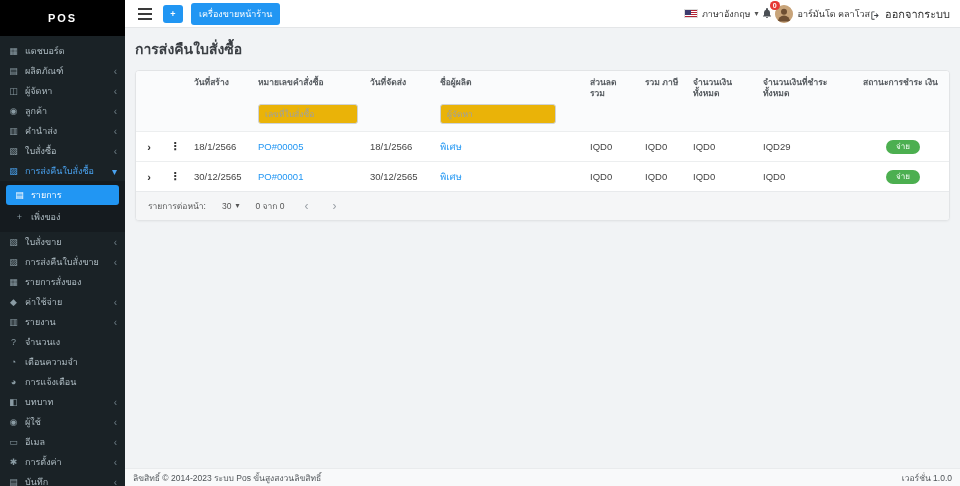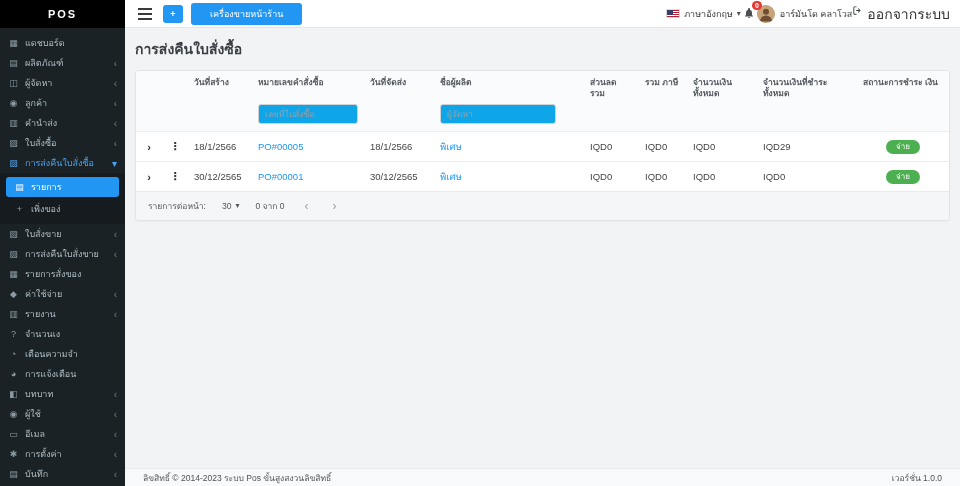--- a/index.html
+++ b/index.html
@@ -2,77 +2,77 @@
 <html lang="th"><head>
 <meta charset="utf-8">
 <style>
   *{box-sizing:border-box;margin:0;padding:0}
   html,body{width:960px;height:486px}
   body{font-family:"Liberation Sans","DejaVu Sans",sans-serif;font-size:10px;color:#333;overflow:hidden;background:#f1f3f5}
   .app{display:flex;width:960px;height:486px}
 
   
   .sidebar{width:125px;background:#1a2226;flex-shrink:0;display:flex;flex-direction:column}
-  .logo{height:28px;background:#000;display:flex;align-items:center;justify-content:center;color:#fff;font-weight:bold;font-size:11px;letter-spacing:2px}
+  .logo{height:36px;background:#000;display:flex;align-items:center;justify-content:center;color:#fff;font-weight:bold;font-size:11px;letter-spacing:2px}
   .nav{flex:1;overflow:hidden;padding-top:5px}
   .nav-item{display:flex;align-items:center;gap:6px;padding:0 8px;height:20px;cursor:pointer;color:#b0bec5;font-size:9px;white-space:nowrap}
   .nav-item .ico{width:11px;text-align:center;font-size:9px;color:#8a9ba3;flex-shrink:0}
   .nav-item .lbl{flex:1;overflow:hidden;text-overflow:ellipsis}
   .nav-item .chev{color:#6e7f87;font-size:10px;flex-shrink:0}
   .nav-item.active{color:#4aa3f0}
   .nav-item.active .ico,.nav-item.active .chev{color:#4aa3f0}
   .submenu{background:#151b1f;padding:2px 0 3px}
   .sub-item{display:flex;align-items:center;gap:6px;margin:2px 6px;padding:3px 8px;border-radius:3px;font-size:9px;color:#b0bec5;cursor:pointer;white-space:nowrap}
   .sub-item .ico{width:11px;text-align:center;color:#8a9ba3}
   .sub-item.active{background:#2196f3;color:#fff}
   .sub-item.active .ico{color:#fff}
 
   
   .maincol{flex:1;display:flex;flex-direction:column;min-width:0}
   .navbar{height:28px;background:#fff;border-bottom:1px solid #e4e6e8;display:flex;align-items:center;padding:0 10px;gap:8px;flex-shrink:0}
   .burger{display:inline-flex;flex-direction:column;gap:3px;padding:3px;cursor:pointer}
   .burger i{display:block;width:14px;height:2px;background:#3a3a3a}
-  .btn-blue{background:#2196f3;color:#fff;border:none;border-radius:3px;font-size:9px;padding:4px 19px;cursor:pointer;font-family:inherit}
+  .btn-blue{background:#2196f3;color:#fff;border:none;border-radius:3px;font-size:9px;padding:4px 8px;cursor:pointer;font-family:inherit}
   .btn-sq{width:20px;padding:4px 0;text-align:center;font-weight:bold}
   .nav-right{margin-left:auto;display:flex;align-items:center;}
   .lang{display:flex;align-items:center;gap:4px;font-size:9px;color:#333;cursor:pointer}
   .flag{width:14px;height:9px;background:repeating-linear-gradient(#b22234 0 1px,#fff 1px 2px);position:relative;display:inline-block;border:0.5px solid #ddd}
   .flag::after{content:"";position:absolute;left:0;top:0;width:6px;height:5px;background:#3c3b6e}
   .caret{font-size:8px;color:#555}
   .bell-wrap{position:relative;cursor:pointer;padding:2px}
   .badge-red{position:absolute;top:-4px;right:-5px;background:#e53935;color:#fff;border-radius:8px;font-size:7px;line-height:9px;padding:0 3px;font-weight:bold}
   .userbox{display:flex;align-items:center;gap:5px;font-size:9px;cursor:pointer}
   .avatar{width:18px;height:18px;border-radius:50%;overflow:hidden;background:#d7b894;display:inline-flex;align-items:center;justify-content:center;flex-shrink:0}
-  .logout{display:flex;align-items:flex-start;gap:4px;font-size:14px;color:#333;cursor:pointer}
+  .logout{display:flex;align-items:flex-end;gap:4px;font-size:11px;color:#333;cursor:pointer}
 
   
   .content{flex:1;padding:8px 10px;overflow:hidden}
   .page-head{display:flex;align-items:center;justify-content:space-between;margin:2px 0 10px}
   .page-title{font-size:14px;font-weight:bold;color:#3b3f44}
   .card{background:#fff;border:1px solid #e2e4e6;border-radius:4px;overflow:hidden;box-shadow:0 1px 2px rgba(0,0,0,.04)}
   table{width:100%;border-collapse:collapse;table-layout:fixed}
   thead{background:#fafbfc}
   th{font-size:8.5px;color:#54595e;font-weight:bold;padding:6px 6px 2px;text-align:left;vertical-align:top;line-height:1.25}
   th.c{text-align:left}
   .filter-row td{padding:4px 6px 7px}
-  .filter-input{width:100%;border:1px solid #cfd3d7;border-radius:3px;padding:4px 6px;font-size:8.5px;color:#333;background:#0ea5e9;font-family:inherit}
+  .filter-input{width:100%;border:1px solid #cfd3d7;border-radius:3px;padding:4px 6px;font-size:8.5px;color:#333;background:#eab308;font-family:inherit}
   .filter-input::placeholder{color:#9aa0a6}
   tbody td{padding:7px 6px;font-size:9.5px;border-top:1px solid #eceeef;color:#444;overflow:hidden;white-space:nowrap}
   td.c{text-align:center}
   .expand{font-weight:bold;color:#333;cursor:pointer;font-size:11px}
   .dots{font-weight:bold;color:#333;cursor:pointer;font-size:11px;letter-spacing:0}
   a.link{color:#2196f3;text-decoration:none;cursor:pointer}
   .badge-paid{display:inline-block;background:#4caf50;color:#fff;border-radius:9px;padding:2px 10px;font-size:8px;line-height:1.2}
   .pagination{display:flex;align-items:center;gap:16px;background:#f5f6f7;border-top:1px solid #e8eaec;padding:7px 12px;font-size:8.5px;color:#555}
   .per-page{display:inline-flex;align-items:center;gap:4px;cursor:pointer;border-bottom:1px solid transparent}
   .pg-btn{color:#9aa0a6;font-size:12px;cursor:pointer;padding:0 4px}
   .pg-range{color:#555}
 
   
-  .footer{height:18px;display:flex;align-items:center;justify-content:space-between;padding:0 18px;font-size:8.5px;color:#4d5256;background:#f8f9fa;border-top:1px solid #e9ebed;flex-shrink:0}
+  .footer{height:18px;display:flex;align-items:center;justify-content:space-between;padding:0 8px;font-size:8.5px;color:#4d5256;background:#f8f9fa;border-top:1px solid #e9ebed;flex-shrink:0}
 </style>
 </head>
 <body>
 
 <div class="app">
 
   <aside class="sidebar">
     <div class="logo">
       <span>POS</span>
     </div>

